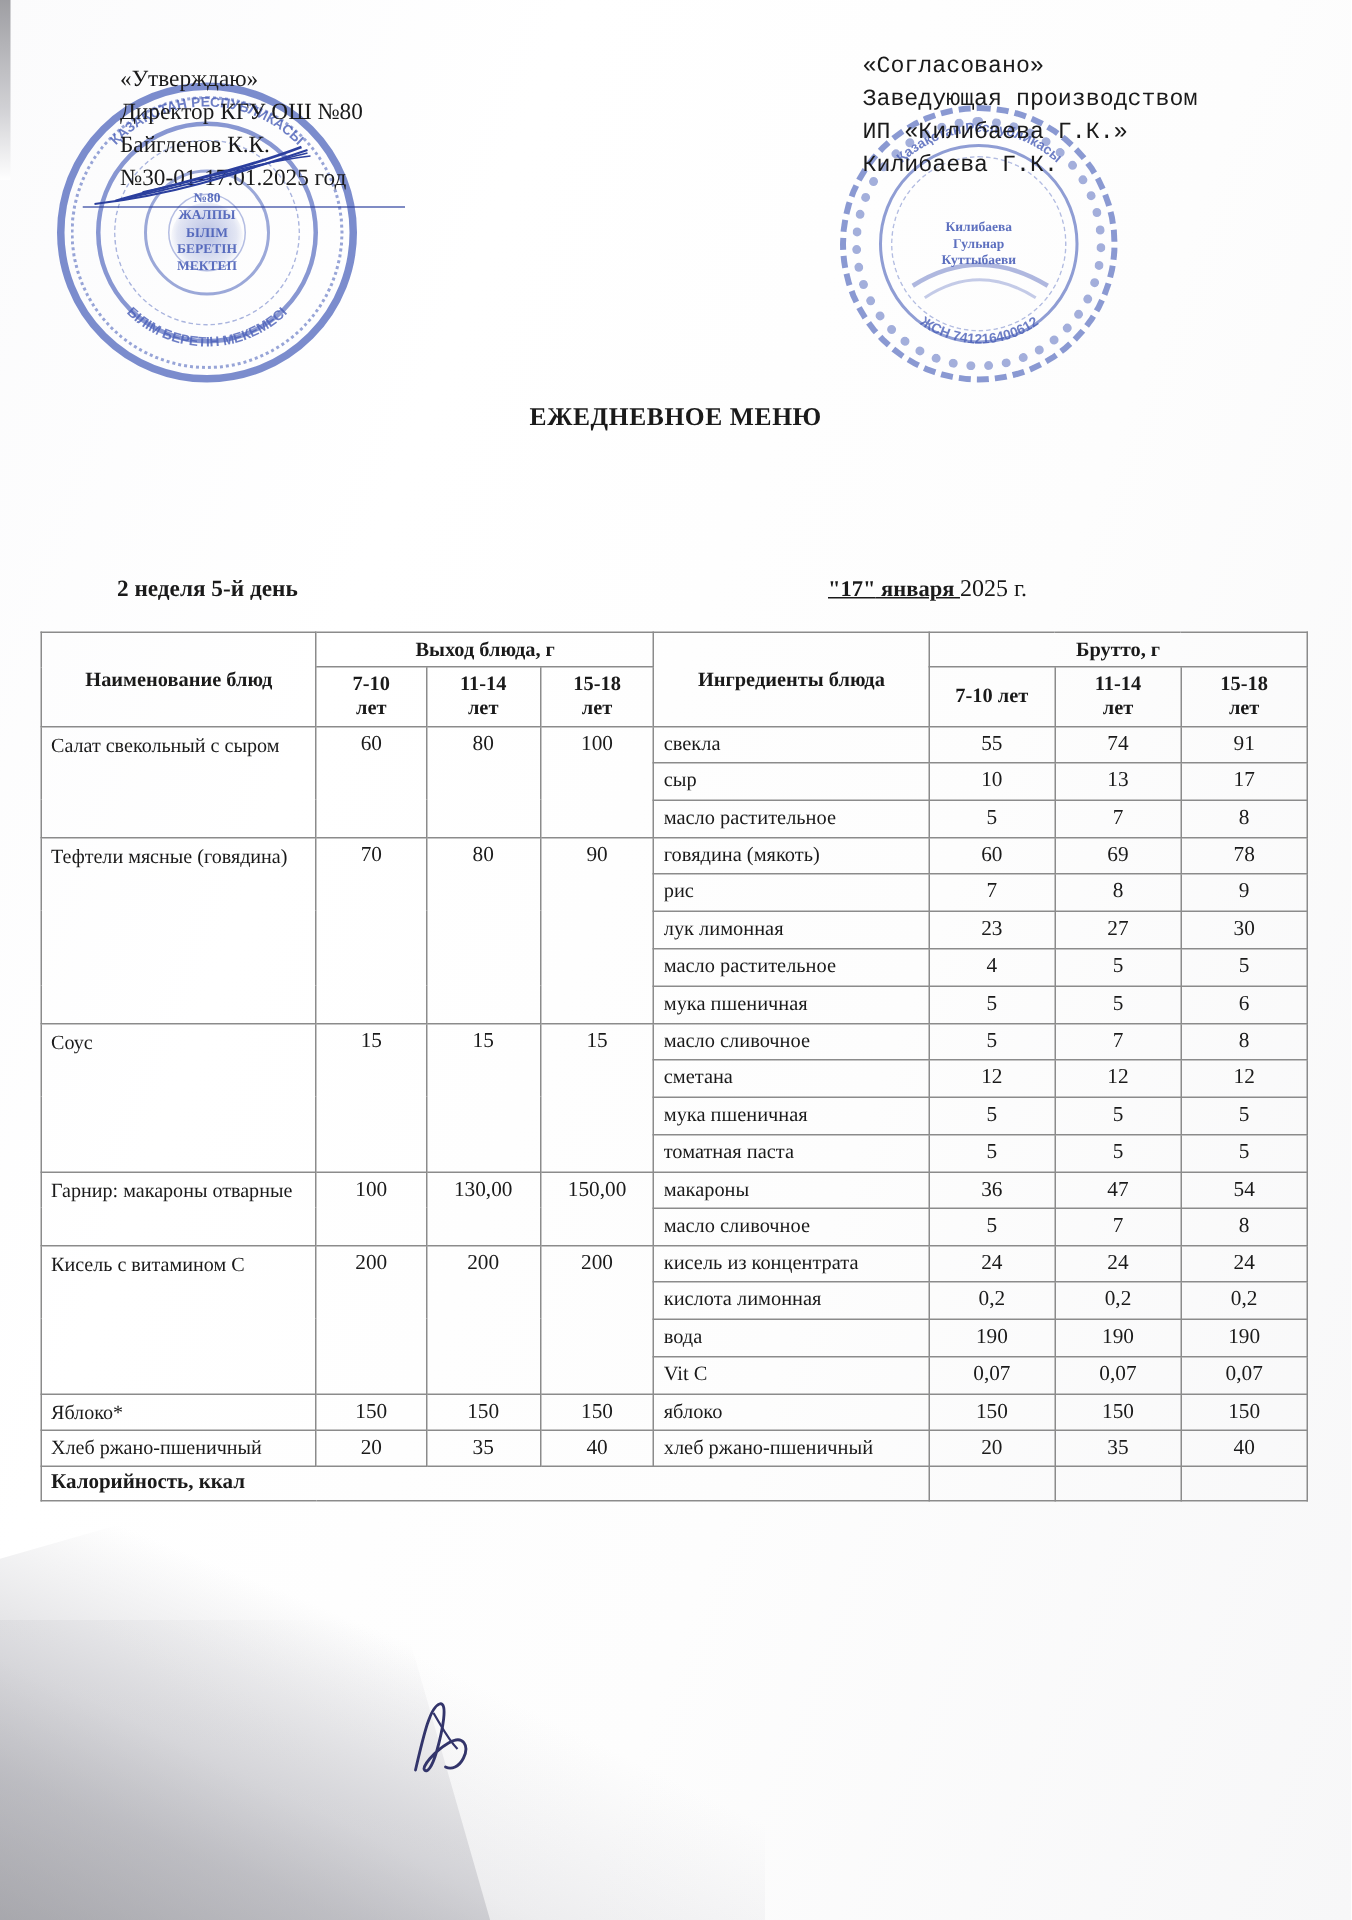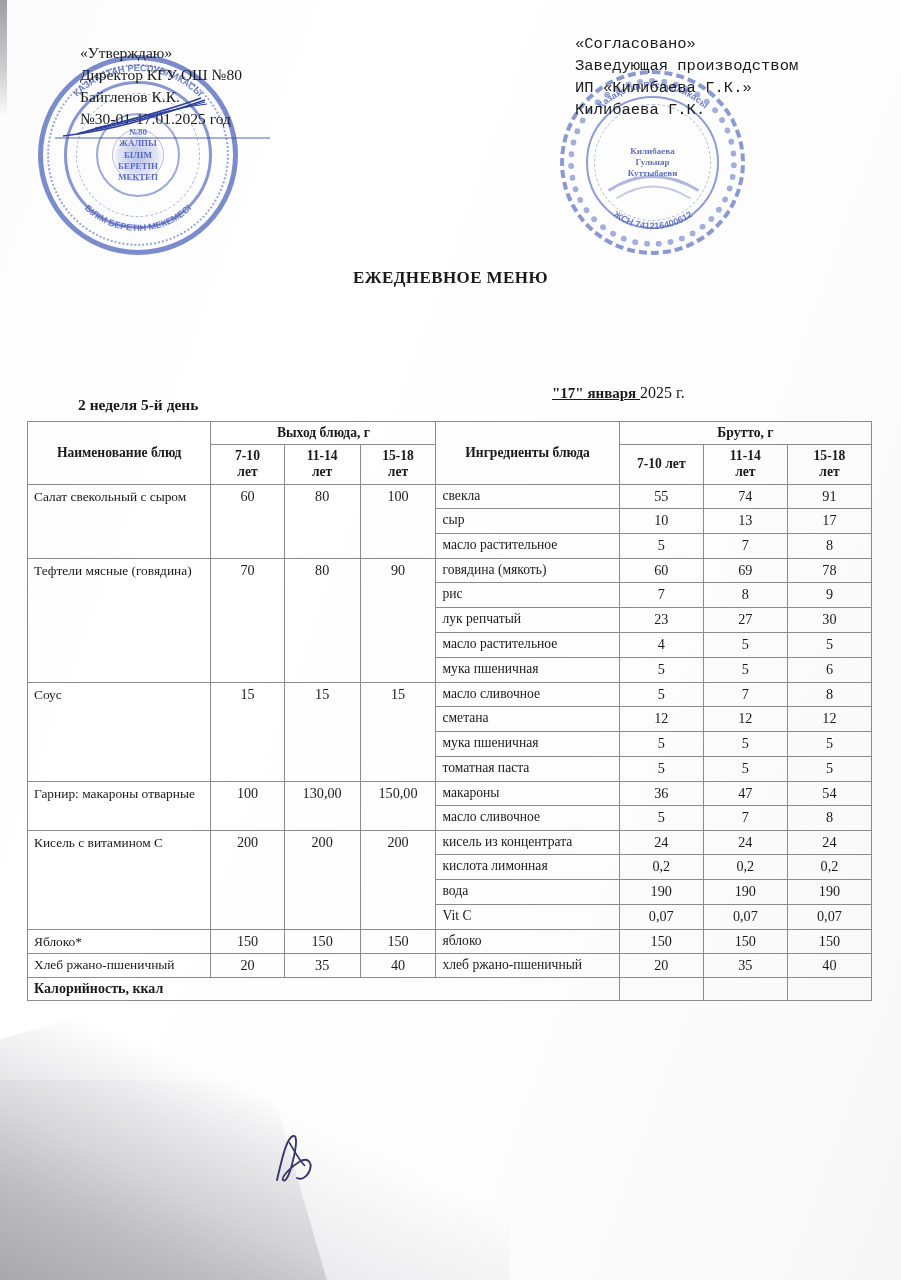--- a/index.html
+++ b/index.html
@@ -152,21 +152,21 @@
     width: 700px;
     top: 306px;
     text-align: center;
     font-weight: bold;
     font-size: 15.4px;
     line-height: 1.52;
   }
   .week-line {
     position: absolute;
     left: 78px;
-    top: 396px;
+    top: 384px;
     font-weight: bold;
     font-size: 15.5px;
   }
   .date-line {
     position: absolute;
     left: 552px;
     top: 384px;
     font-size: 16px;
   }
   .date-line .u { text-decoration: underline; font-weight: bold; font-size: 15px;}
@@ -383,21 +383,21 @@
           <td class="brut">69</td>
           <td class="brut">78</td>
         </tr>
         <tr class="ing-row">
           <td class="ing">рис</td>
           <td class="brut">7</td>
           <td class="brut">8</td>
           <td class="brut">9</td>
         </tr>
         <tr class="ing-row">
-          <td class="ing">лук репчатый</td>
+          <td class="ing">лук лимонная</td>
           <td class="brut">23</td>
           <td class="brut">27</td>
           <td class="brut">30</td>
         </tr>
         <tr class="ing-row">
           <td class="ing">масло растительное</td>
           <td class="brut">4</td>
           <td class="brut">5</td>
           <td class="brut">5</td>
         </tr>

